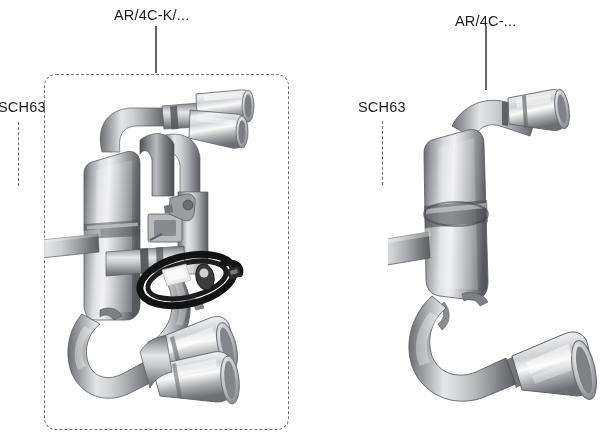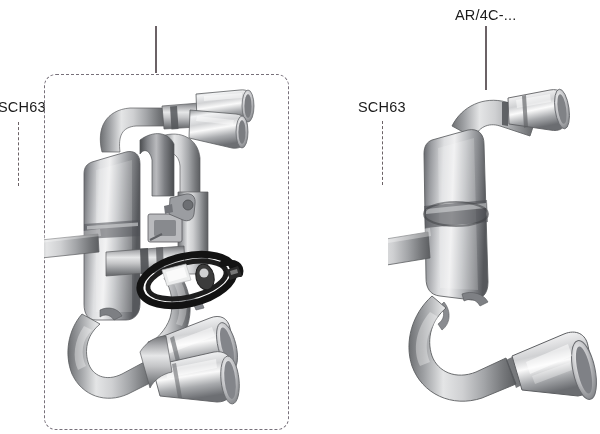--- a/index.html
+++ b/index.html
@@ -45,20 +45,21 @@
     position: absolute;
     pointer-events: none;
   }
   .art svg { display: block; }
 </style>
 </head>
 <body>
 
 <div id="canvas">
 
+  <div class="lbl" style="left:114px; top:7px;">AR/4C-K/...</div>
 
   <div class="leader-solid" style="left:155px; top:26px; height:47px;"></div>
 
   <div class="lbl" style="left:-2px; top:99px;">SCH63</div>
 
   <div class="leader-dashed" style="left:18px; top:122px; height:64px;"></div>
 
   <div class="group-box" style="left:44px; top:74px; width:243px; height:354px;"></div>
 
   <div class="art" style="left:44px; top:74px;">
@@ -188,21 +189,21 @@
 
         <ellipse cx="161" cy="203" rx="9" ry="13" transform="rotate(-13 161 203)" fill="#3c3c3c" stroke="#1c1c1c" stroke-width="1"></ellipse>
         <ellipse cx="160" cy="199" rx="4.5" ry="4.5" fill="#cfd0d1"></ellipse>
 
         <path d="M182 196 L194 192 L198 202 L186 206 Z" fill="#2a2a2a"></path>
         <path d="M186 197 L193 195 L194 199 L187 201 Z" fill="#9a9a9a" opacity="0.7"></path>
       </g>
     </svg>
   </div>
 
-  <div class="lbl" style="left:455px; top:7px;text-align:center;">AR/4C-...</div>
+  <div class="lbl" style="left:455px; top:13px;text-align:center;">AR/4C-...</div>
 
   <div class="leader-solid" style="left:485px; top:26px; height:64px;"></div>
 
   <div class="lbl" style="left:358px; top:99px;">SCH63</div>
 
   <div class="leader-dashed" style="left:382px; top:121px; height:64px;"></div>
 
   <div class="art" style="left:388px; top:82px;">
     <svg width="212" height="330" viewBox="0 0 212 330" xmlns="http://www.w3.org/2000/svg">
       <defs>

